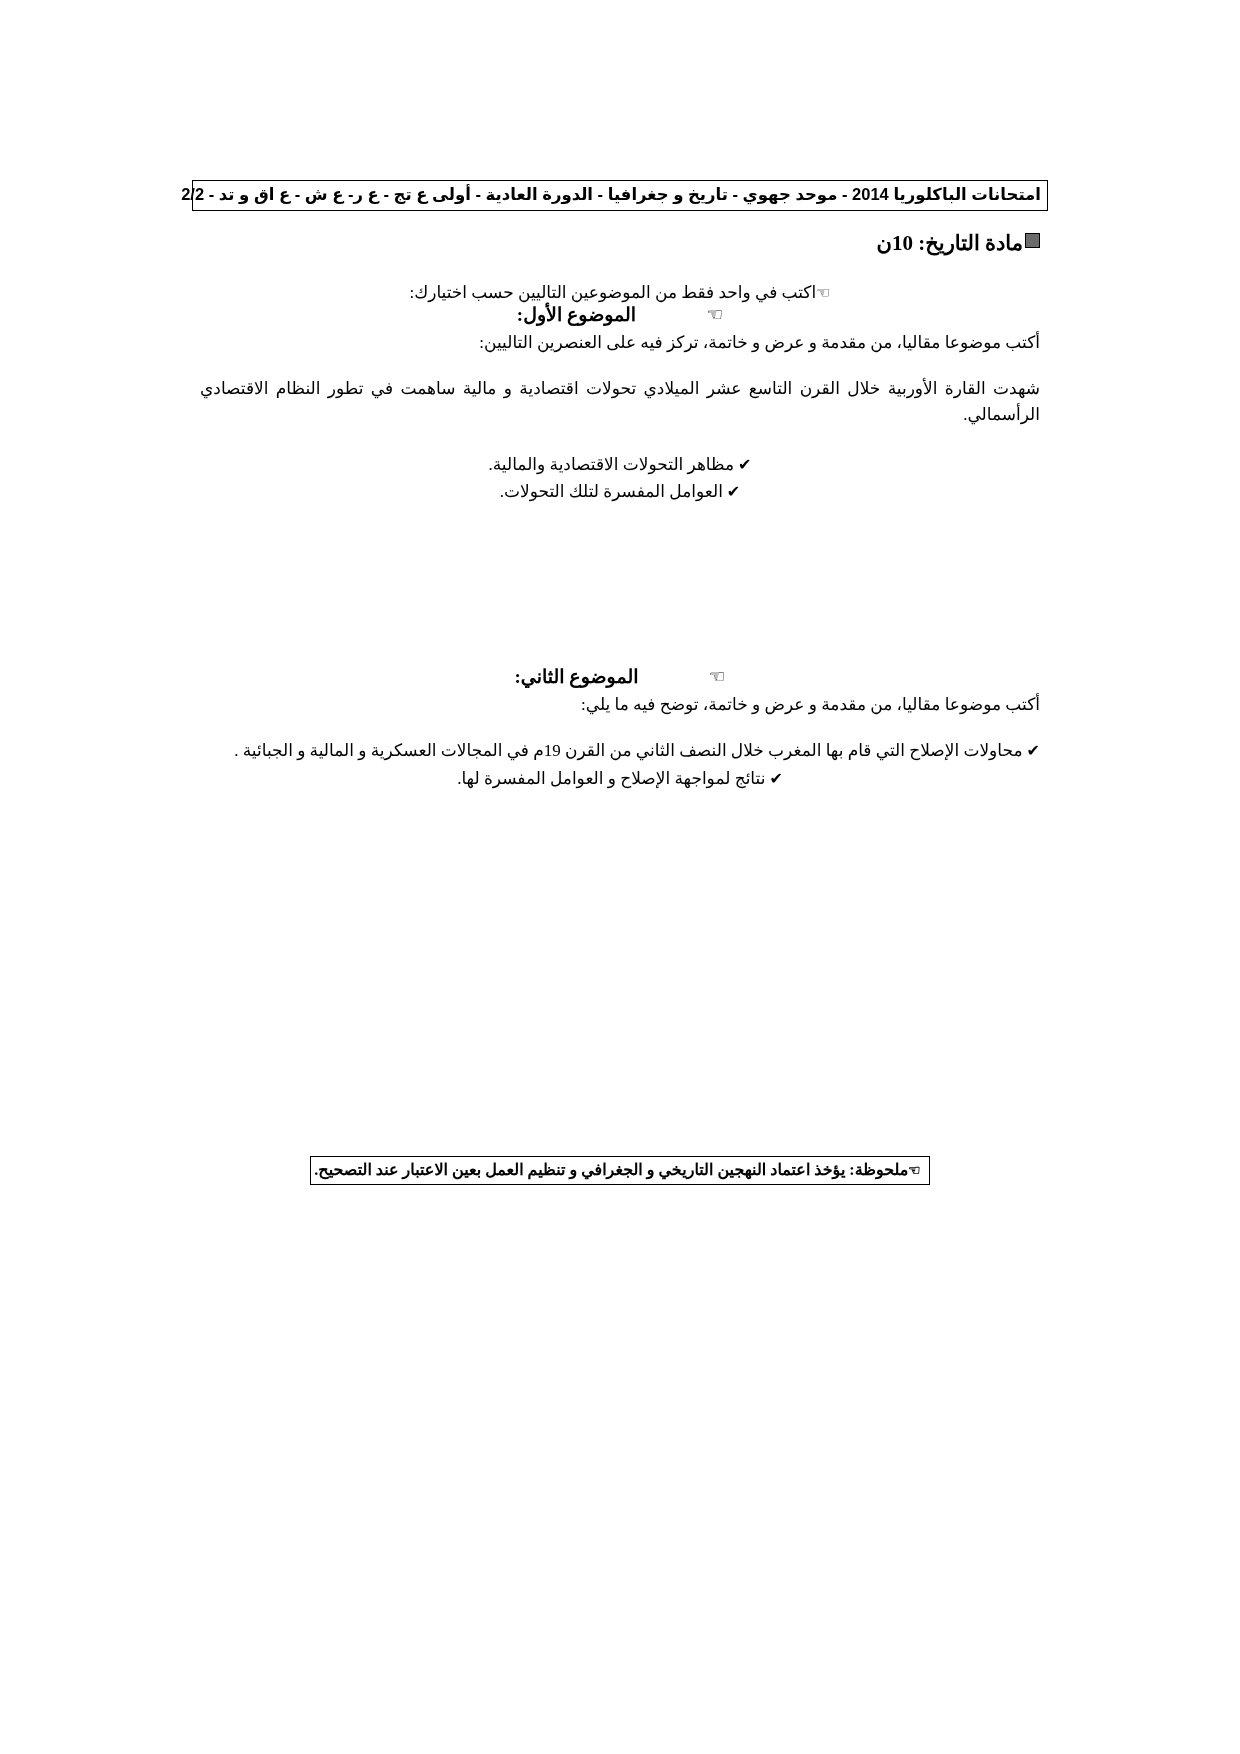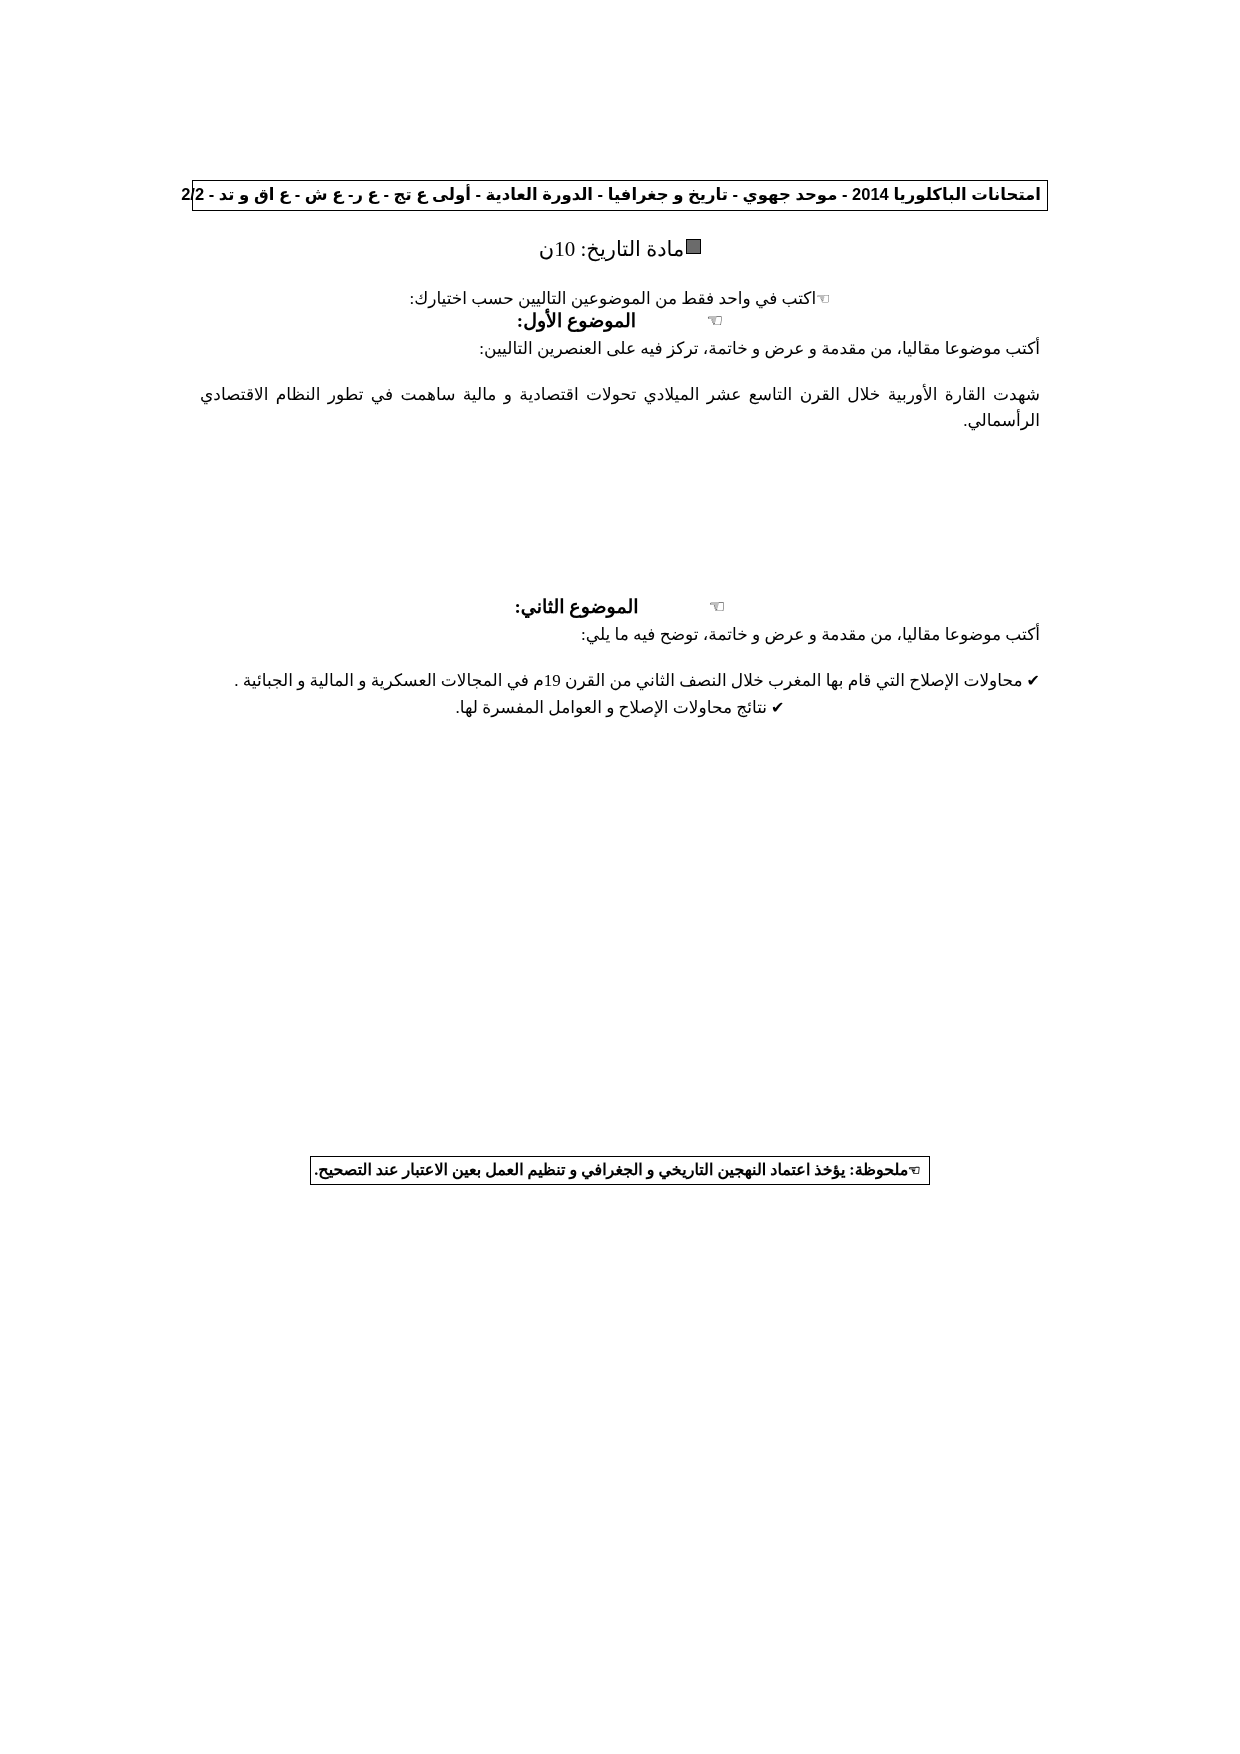--- a/index.html
+++ b/index.html
@@ -38,24 +38,24 @@
     font-family: "Liberation Sans", "DejaVu Sans", sans-serif;
     line-height: 1.25;
     white-space: nowrap;
     direction: rtl;
     margin-right: -8px;
     margin-left: -8px;
   }
 
   
   .subject-line {
-    margin-top: 26px;
-    text-align: center;
+    margin-top: 20px;
+    text-align: right;
     font-size: 21px;
-    font-weight: normal;
+    font-weight: bold;
     direction: rtl;
   }
   .marker-box {
     display: inline-block;
     width: 13px;
     height: 13px;
     border: 1px solid #000;
     background: #6b6b6b;
     vertical-align: 2px;
     margin-left: 2px;
@@ -156,35 +156,43 @@
       <span class="hand-glyph">☞</span><span>اكتب في واحد فقط من الموضوعين التاليين حسب اختيارك:</span>
     </div>
 
     <div class="topic-head">
       <span class="pointer">☜</span><span>الموضوع الأول:</span>
     </div>
 
     <div class="para tight">أكتب موضوعا مقاليا، من مقدمة و عرض و خاتمة، تركز فيه على العنصرين التاليين:</div>
     <div class="para">شهدت القارة الأوربية خلال القرن التاسع عشر الميلادي تحولات اقتصادية و مالية ساهمت في تطور النظام الاقتصادي الرأسمالي.</div>
 
+    <div class="bullets">
+      <div class="bullet">
+        <span class="tick">✔</span><span>مظاهر التحولات الاقتصادية والمالية.</span>
+      </div>
+      <div class="bullet">
+        <span class="tick">✔</span><span>العوامل المفسرة لتلك التحولات.</span>
+      </div>
+    </div>
 
     <div class="gap-1"></div>
 
     <div class="topic-head">
       <span class="pointer">☜</span><span>الموضوع الثاني:</span>
     </div>
 
     <div class="para tight">أكتب موضوعا مقاليا، من مقدمة و عرض و خاتمة، توضح فيه ما يلي:</div>
 
     <div class="bullets nomargin">
       <div class="bullet bullet-just">
         <span class="tick">✔</span><span>محاولات الإصلاح التي قام بها المغرب خلال النصف الثاني من القرن 19م  في  المجالات العسكرية و المالية و الجبائية .</span>
       </div>
       <div class="bullet">
-        <span class="tick">✔</span><span>نتائج محاولات الإصلاح و العوامل المفسرة لها.</span>
+        <span class="tick">✔</span><span>نتائج لمواجهة الإصلاح و العوامل المفسرة لها.</span>
       </div>
     </div>
 
   </div>
 
   <div class="note-band">
     <span class="pointer-small">☞</span><span>ملحوظة: يؤخذ اعتماد النهجين التاريخي و الجغرافي و تنظيم العمل بعين الاعتبار  عند التصحيح.</span>
   </div>
 </div>
 

